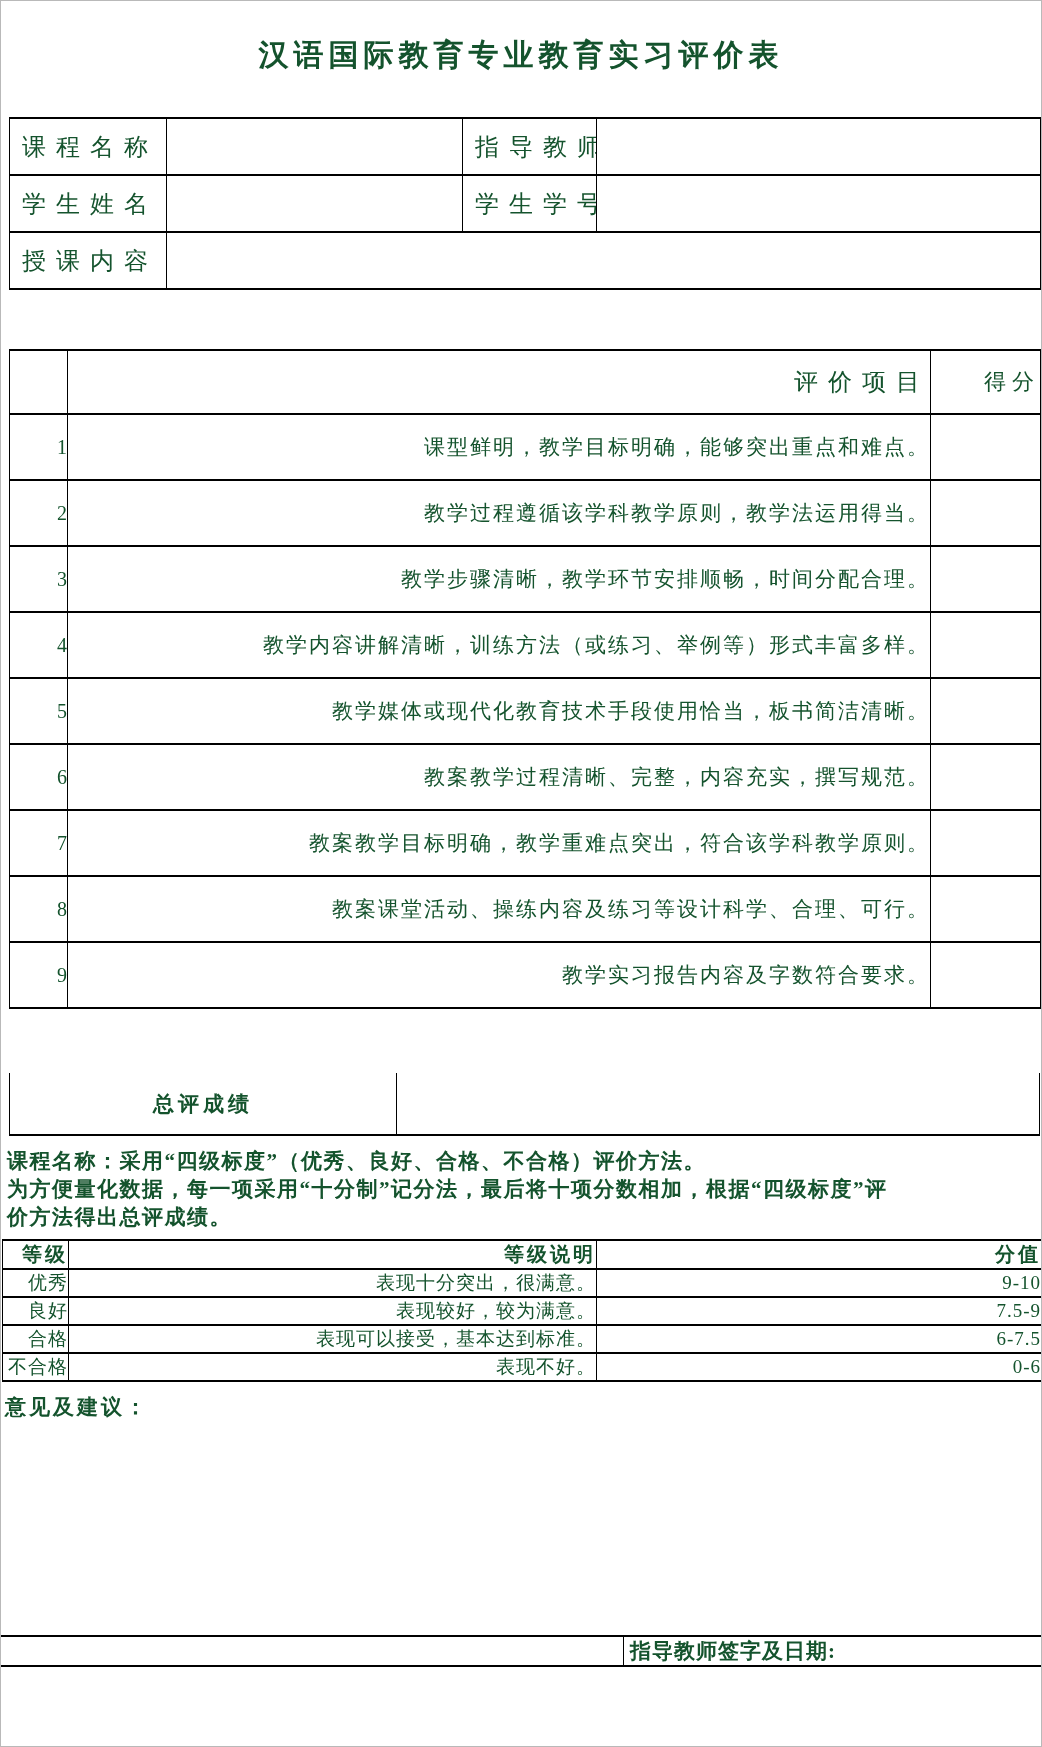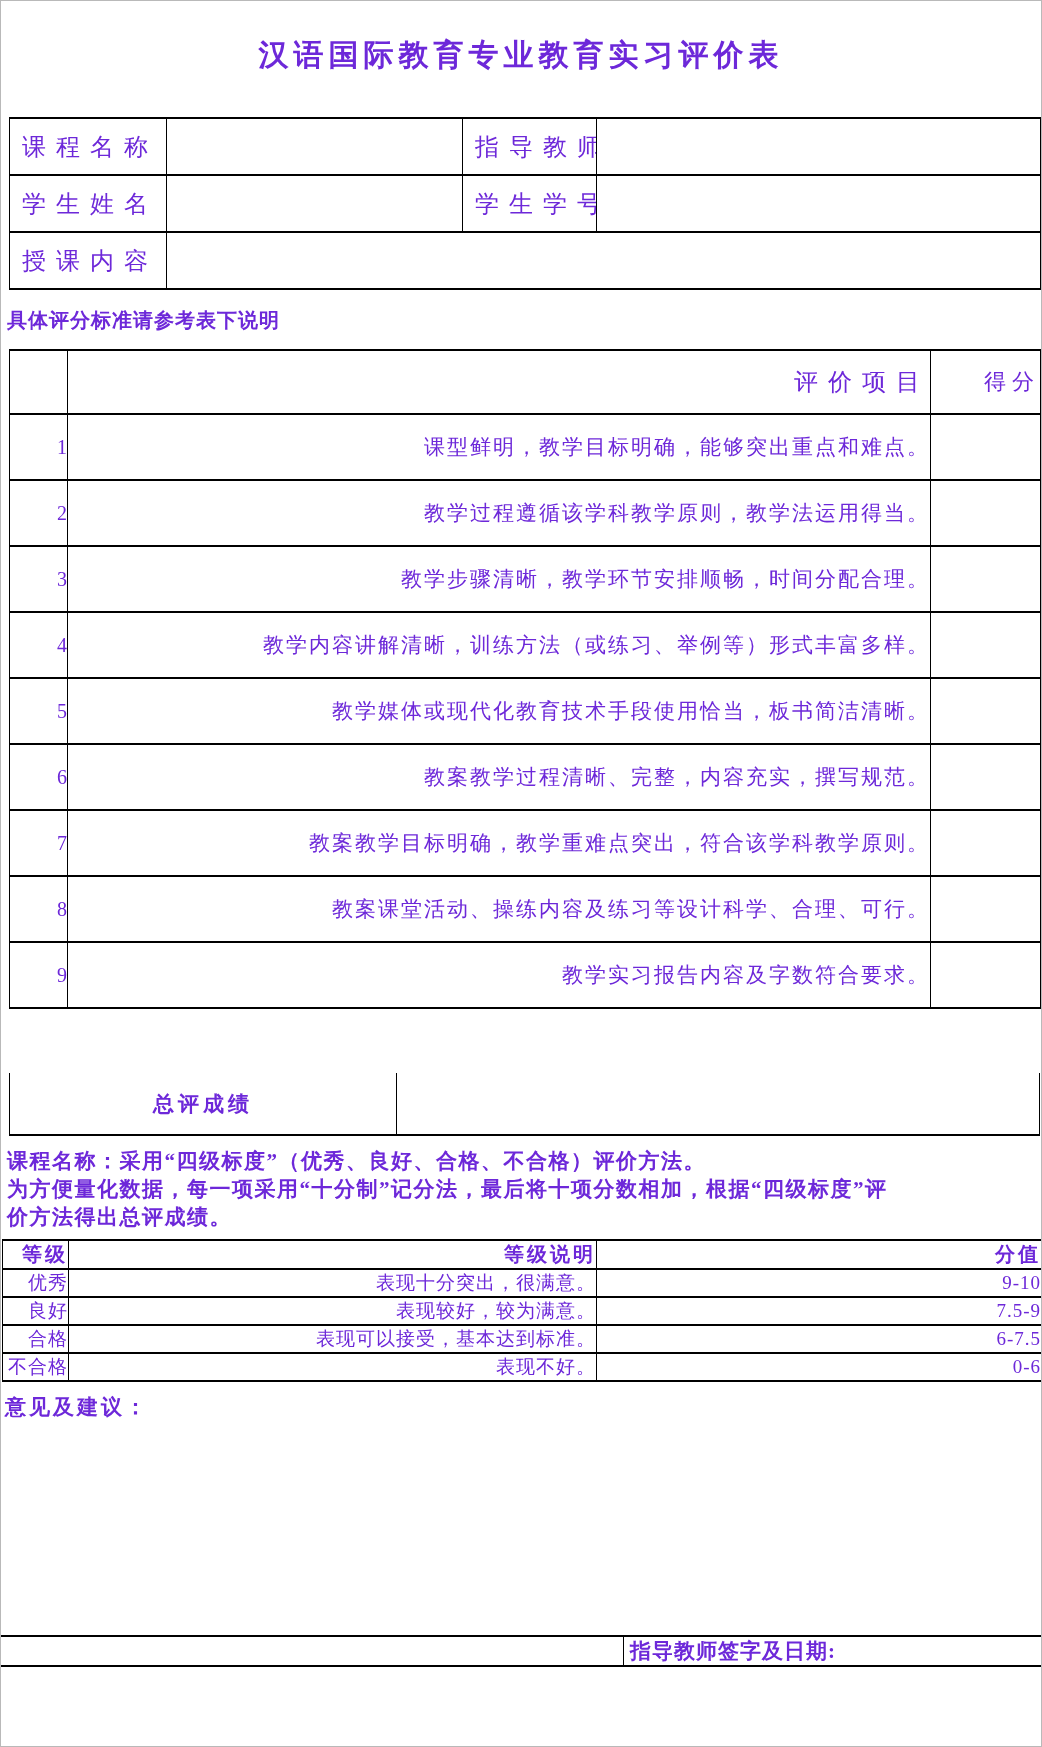--- a/index.html
+++ b/index.html
@@ -1,21 +1,21 @@
 <!DOCTYPE html>
 <html><head>
 <meta charset="utf-8">
 <style>
   html, body { margin: 0; padding: 0; background: #ffffff; }
   .page {
     position: relative;
     width: 1042px;
     height: 1747px;
     background: #fff;
-    color: #6d28d9;
+    color: #14532d;
     font-family: "Liberation Serif", "DejaVu Serif", serif;
     box-sizing: border-box;
     border: 1px solid #b9b9b9;
     overflow: hidden;
   }
 
   .title {
     position: absolute;
     top: 34px; left: 0;
     width: 100%;
@@ -161,21 +161,20 @@
       <td class="lbl">学生学号</td>
       <td class="val"></td>
     </tr>
     <tr>
       <td class="lbl">授课内容</td>
       <td class="val" colspan="3"></td>
     </tr>
   </tbody>
     </table>
 
-  <div class="note">具体评分标准请参考表下说明</div>
 
   <table class="main-table">
     <colgroup>
       <col style="width:58px">
         <col style="width:863px">
         <col style="width:110px">
     </colgroup>
     <tbody>
         <tr class="hdr-row">
       <td></td>

